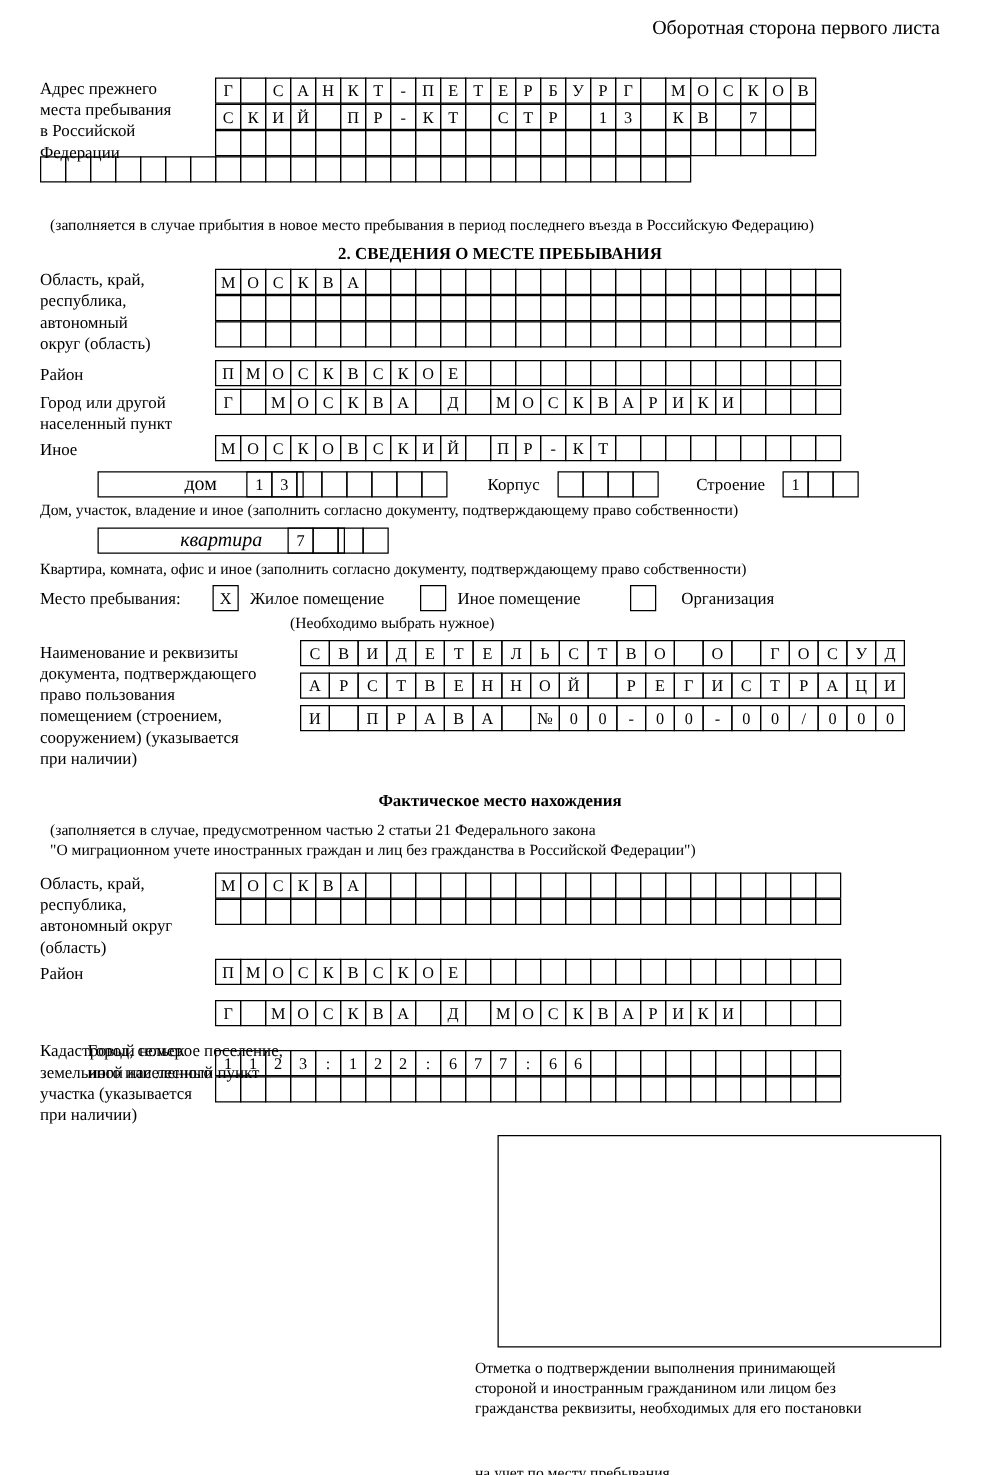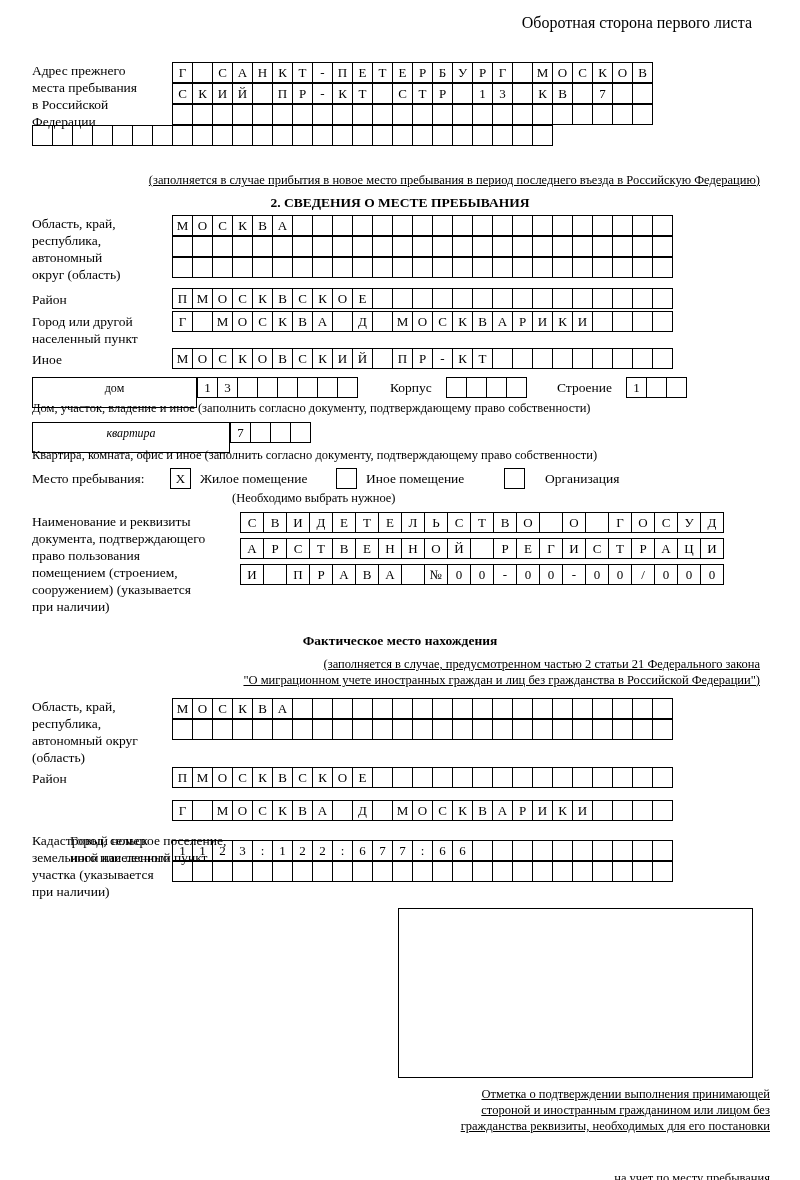--- a/index.html
+++ b/index.html
@@ -55,46 +55,46 @@
     box-sizing: border-box;
     text-align: center;
     line-height: 20px;
     font-size: 13px;
     font-family: "Liberation Serif", serif;
   }
   .boxline {
     position: absolute;
     border: 1px solid #000;
     box-sizing: border-box;
-    height: 31px;
+    height: 21px;
     text-align: center;
     line-height: 20px;
-    font-size: 12px;
+    font-size: 16px;
+    margin-left: 46px;
   }
   .checkbox {
     position: absolute;
     width: 21px;
     height: 21px;
     border: 1px solid #000;
     box-sizing: border-box;
     text-align: center;
     line-height: 20px;
     font-size: 13px;
   }
   .bigbox {
     position: absolute;
     border: 1px solid #000;
     box-sizing: border-box;
   }
   .note {
     position: absolute;
     font-size: 12.5px;
     line-height: 16px;
-    text-align: right;
-    text-decoration: underline;
+    text-align: left;
   }
 </style>
 </head>
 <body>
 
 <div class="page">
 
   <div class="hdr-right">Оборотная сторона первого листа</div>
 
   <div class="lbl" style="left:32px; top:62px; width:145px;">Адрес прежнего

